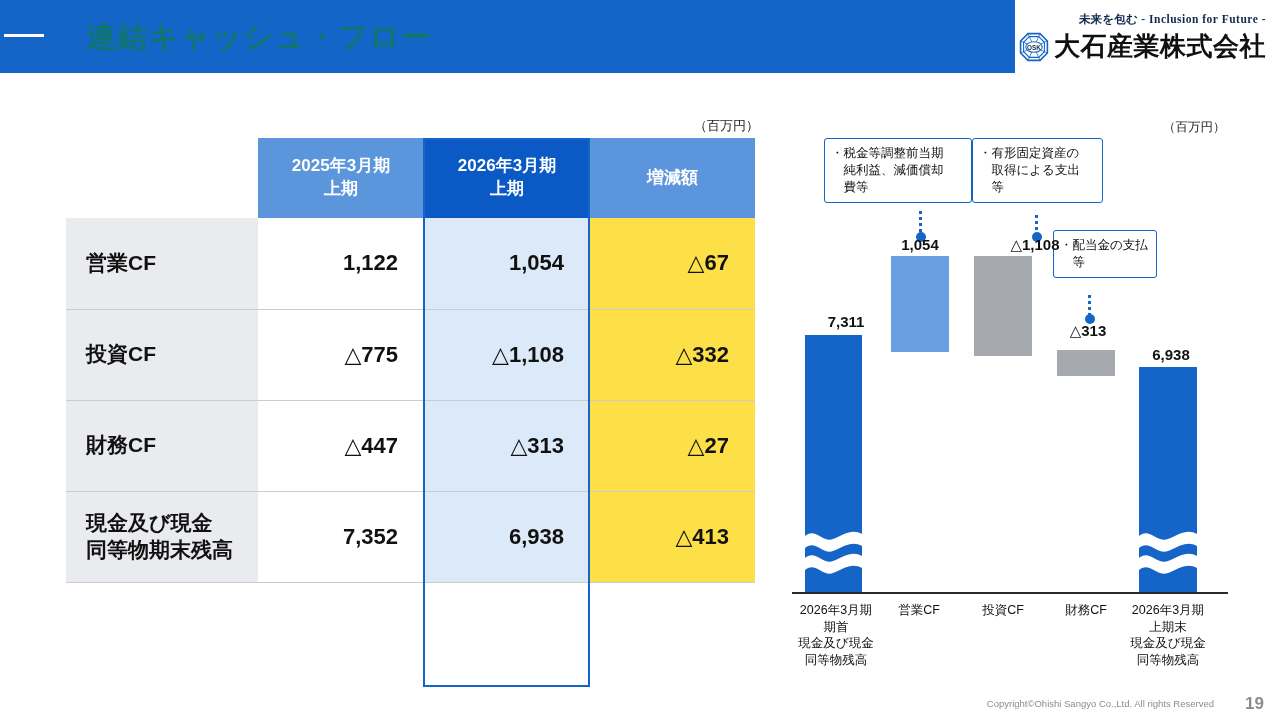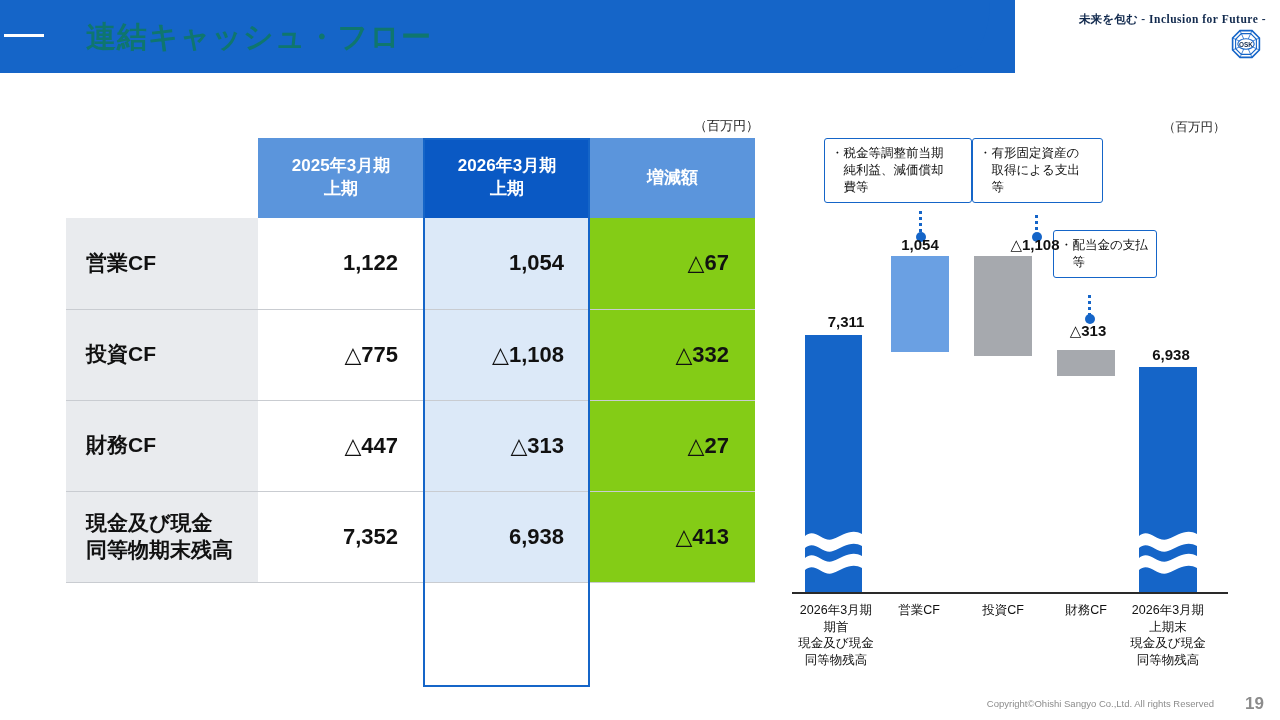--- a/index.html
+++ b/index.html
@@ -75,21 +75,21 @@
   }
   .table tbody tr:first-child td { border-top:none; }
   .table tbody tr:last-child td { border-bottom:1px solid #c9ccd1; }
 
   td.cell-label {
     background:#E9EBEE; text-align:left; padding-left:20px;
     font-size:21px; line-height:1.28; border-top-color:#c9ccd1;
   }
   td.cell-val  { text-align:right; padding-right:26px; background:#fff; }
   td.cell-hl   { text-align:right; padding-right:26px; background:#DCE9F8; }
-  td.cell-diff { text-align:right; padding-right:26px; background:#84cc16; }
+  td.cell-diff { text-align:right; padding-right:26px; background:#fde047; }
 
   
   .hl-outline {
     position:absolute; left:423px; top:138px; width:167px; height:549px;
     border:2.5px solid #1565C8; pointer-events:none;
   }
 
   
   .chart-unit {
     position:absolute; left:1163px; top:119px;
@@ -179,20 +179,21 @@
           <polygon points="9,1.6 21,1.6 28.4,9 28.4,21 21,28.4 9,28.4 1.6,21 1.6,9" fill="none" stroke="#1565C8" stroke-width="1.6"></polygon>
           <polygon points="10.3,4.6 19.7,4.6 25.4,10.3 25.4,19.7 19.7,25.4 10.3,25.4 4.6,19.7 4.6,10.3" fill="none" stroke="#1565C8" stroke-width="1.1"></polygon>
           <line x1="9" y1="1.6" x2="21" y2="28.4" stroke="#1565C8" stroke-width="0.8"></line>
           <line x1="21" y1="1.6" x2="9" y2="28.4" stroke="#1565C8" stroke-width="0.8"></line>
           <line x1="1.6" y1="9" x2="28.4" y2="21" stroke="#1565C8" stroke-width="0.8"></line>
           <line x1="1.6" y1="21" x2="28.4" y2="9" stroke="#1565C8" stroke-width="0.8"></line>
           <ellipse cx="15" cy="15" rx="8.2" ry="5.2" fill="#ffffff" stroke="#1565C8" stroke-width="1.1"></ellipse>
           <text x="15" y="17.6" text-anchor="middle" font-size="6.4" font-weight="bold" fill="#11294d" font-family="Liberation Sans, sans-serif">OSK</text>
         </svg>
       </span>
+      <span class="logo-name">大石産業株式会社</span>
     </div>
   </div>
 
   <div class="tbl-unit">（百万円）</div>
 
   <table class="table">
     <colgroup>
       <col class="c-label">
         <col class="c-val">
         <col class="c-hl">

